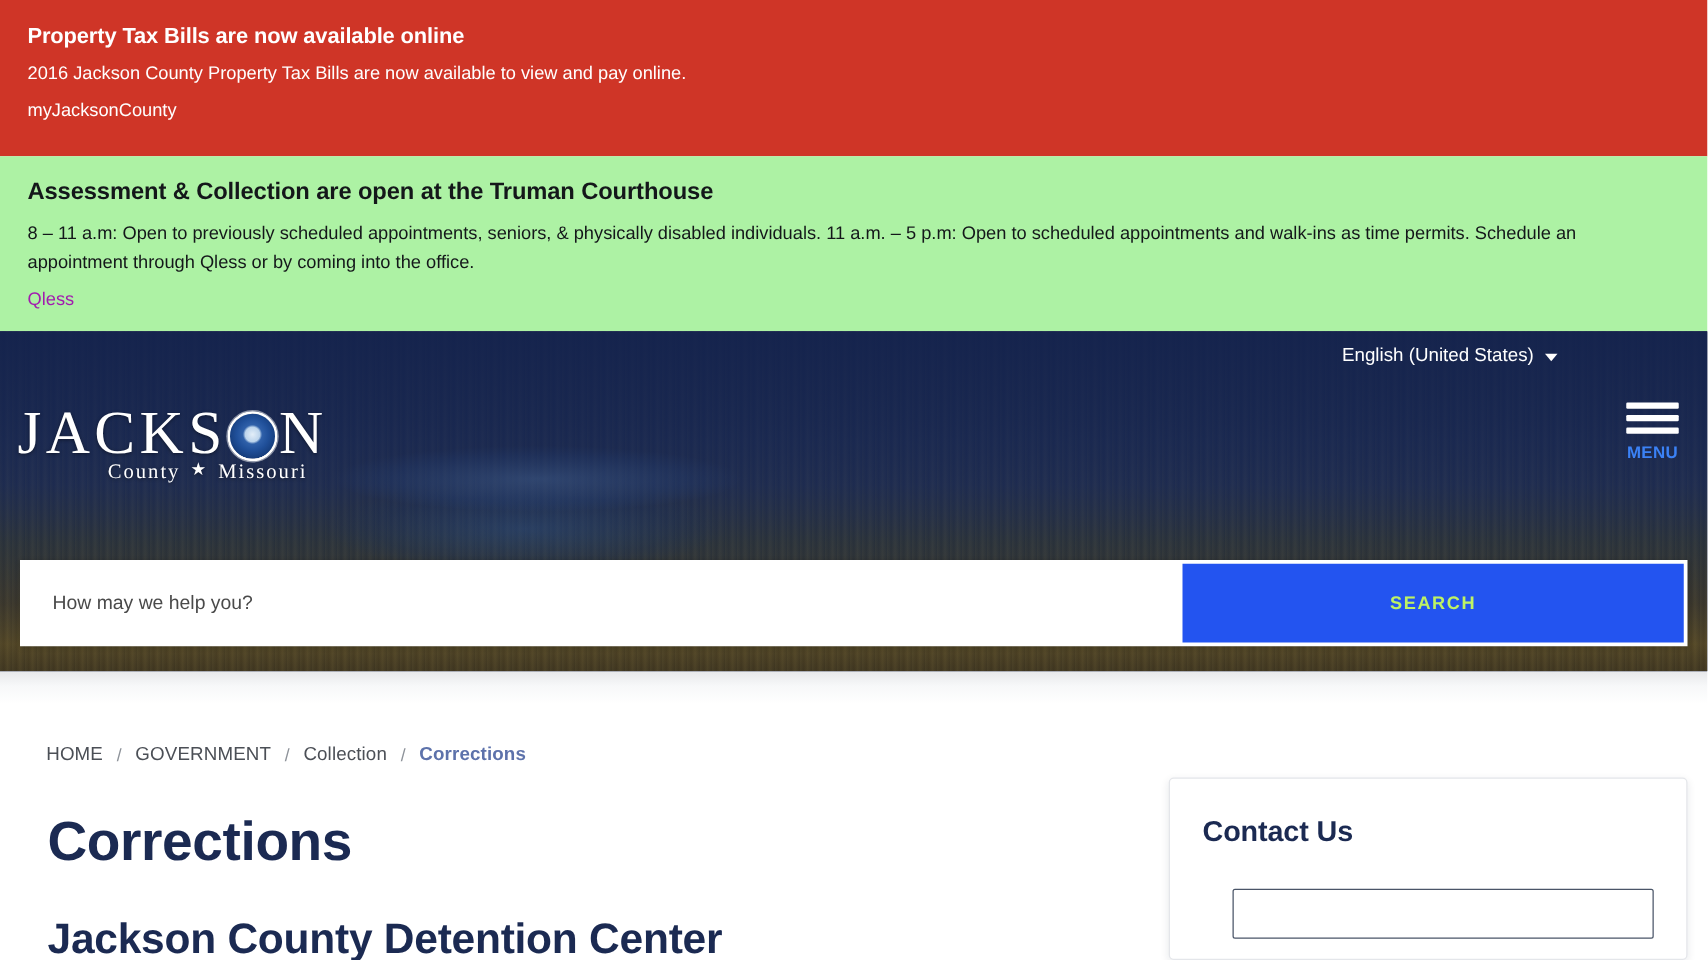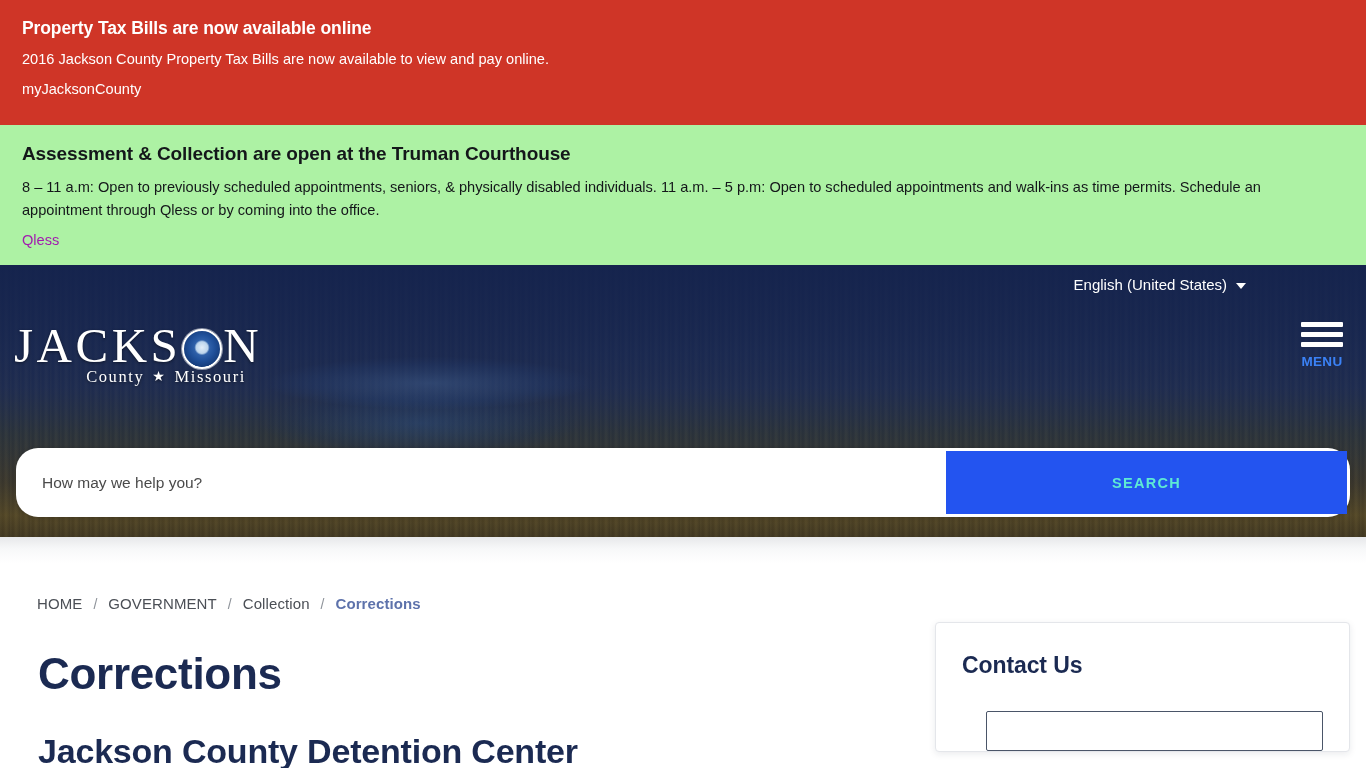--- a/index.html
+++ b/index.html
@@ -163,36 +163,35 @@
   
   .search-wrap {
     position: absolute;
     left: 16px; top: 183px;
     width: 1334px;
     height: 69px;
     background: #ffffff;
     display: flex;
     align-items: stretch;
     box-shadow: 0 1px 4px rgba(0,0,0,0.18);
-    border-radius: 22px;
   }
   .search-input {
     flex: 1 1 auto;
     border: none; outline: none;
     background: transparent;
     padding: 0 26px;
     font-family: "Liberation Sans", sans-serif;
     font-size: 15.5px;
     color: #2b2b2b;
   }
   .search-input::placeholder { color: #4a4a4a; opacity: 1; }
   .search-btn {
     flex: 0 0 401px;
     background: #2354f0;
-    color: #5eead4;
+    color: #bef264;
     border: none;
     font-family: "Liberation Sans", sans-serif;
     font-size: 14.5px;
     font-weight: bold;
     letter-spacing: 1.3px;
     cursor: pointer;
     margin: 3px 3px 3px 0;
   }
 
   
@@ -247,21 +246,21 @@
   }
 
   .main-right { flex: 0 0 415px; padding-top: 0; }
   .contact-card {
     margin-top: 10px;
     margin-left: 0;
     background: #ffffff;
     border: 1px solid #e4e6ea;
     border-radius: 4px;
     box-shadow: 0 2px 7px rgba(20,30,60,0.09);
-    padding: 29px 26px 0 26px;
+    padding: 29px 26px 16px 26px;
     min-height: 100px;
   }
   .contact-title {
     color: #1b2a52;
     font-size: 23px;
     font-weight: bold;
     letter-spacing: -0.1px;
   }
   .contact-field {
     margin: 32px 0 0 24px;

